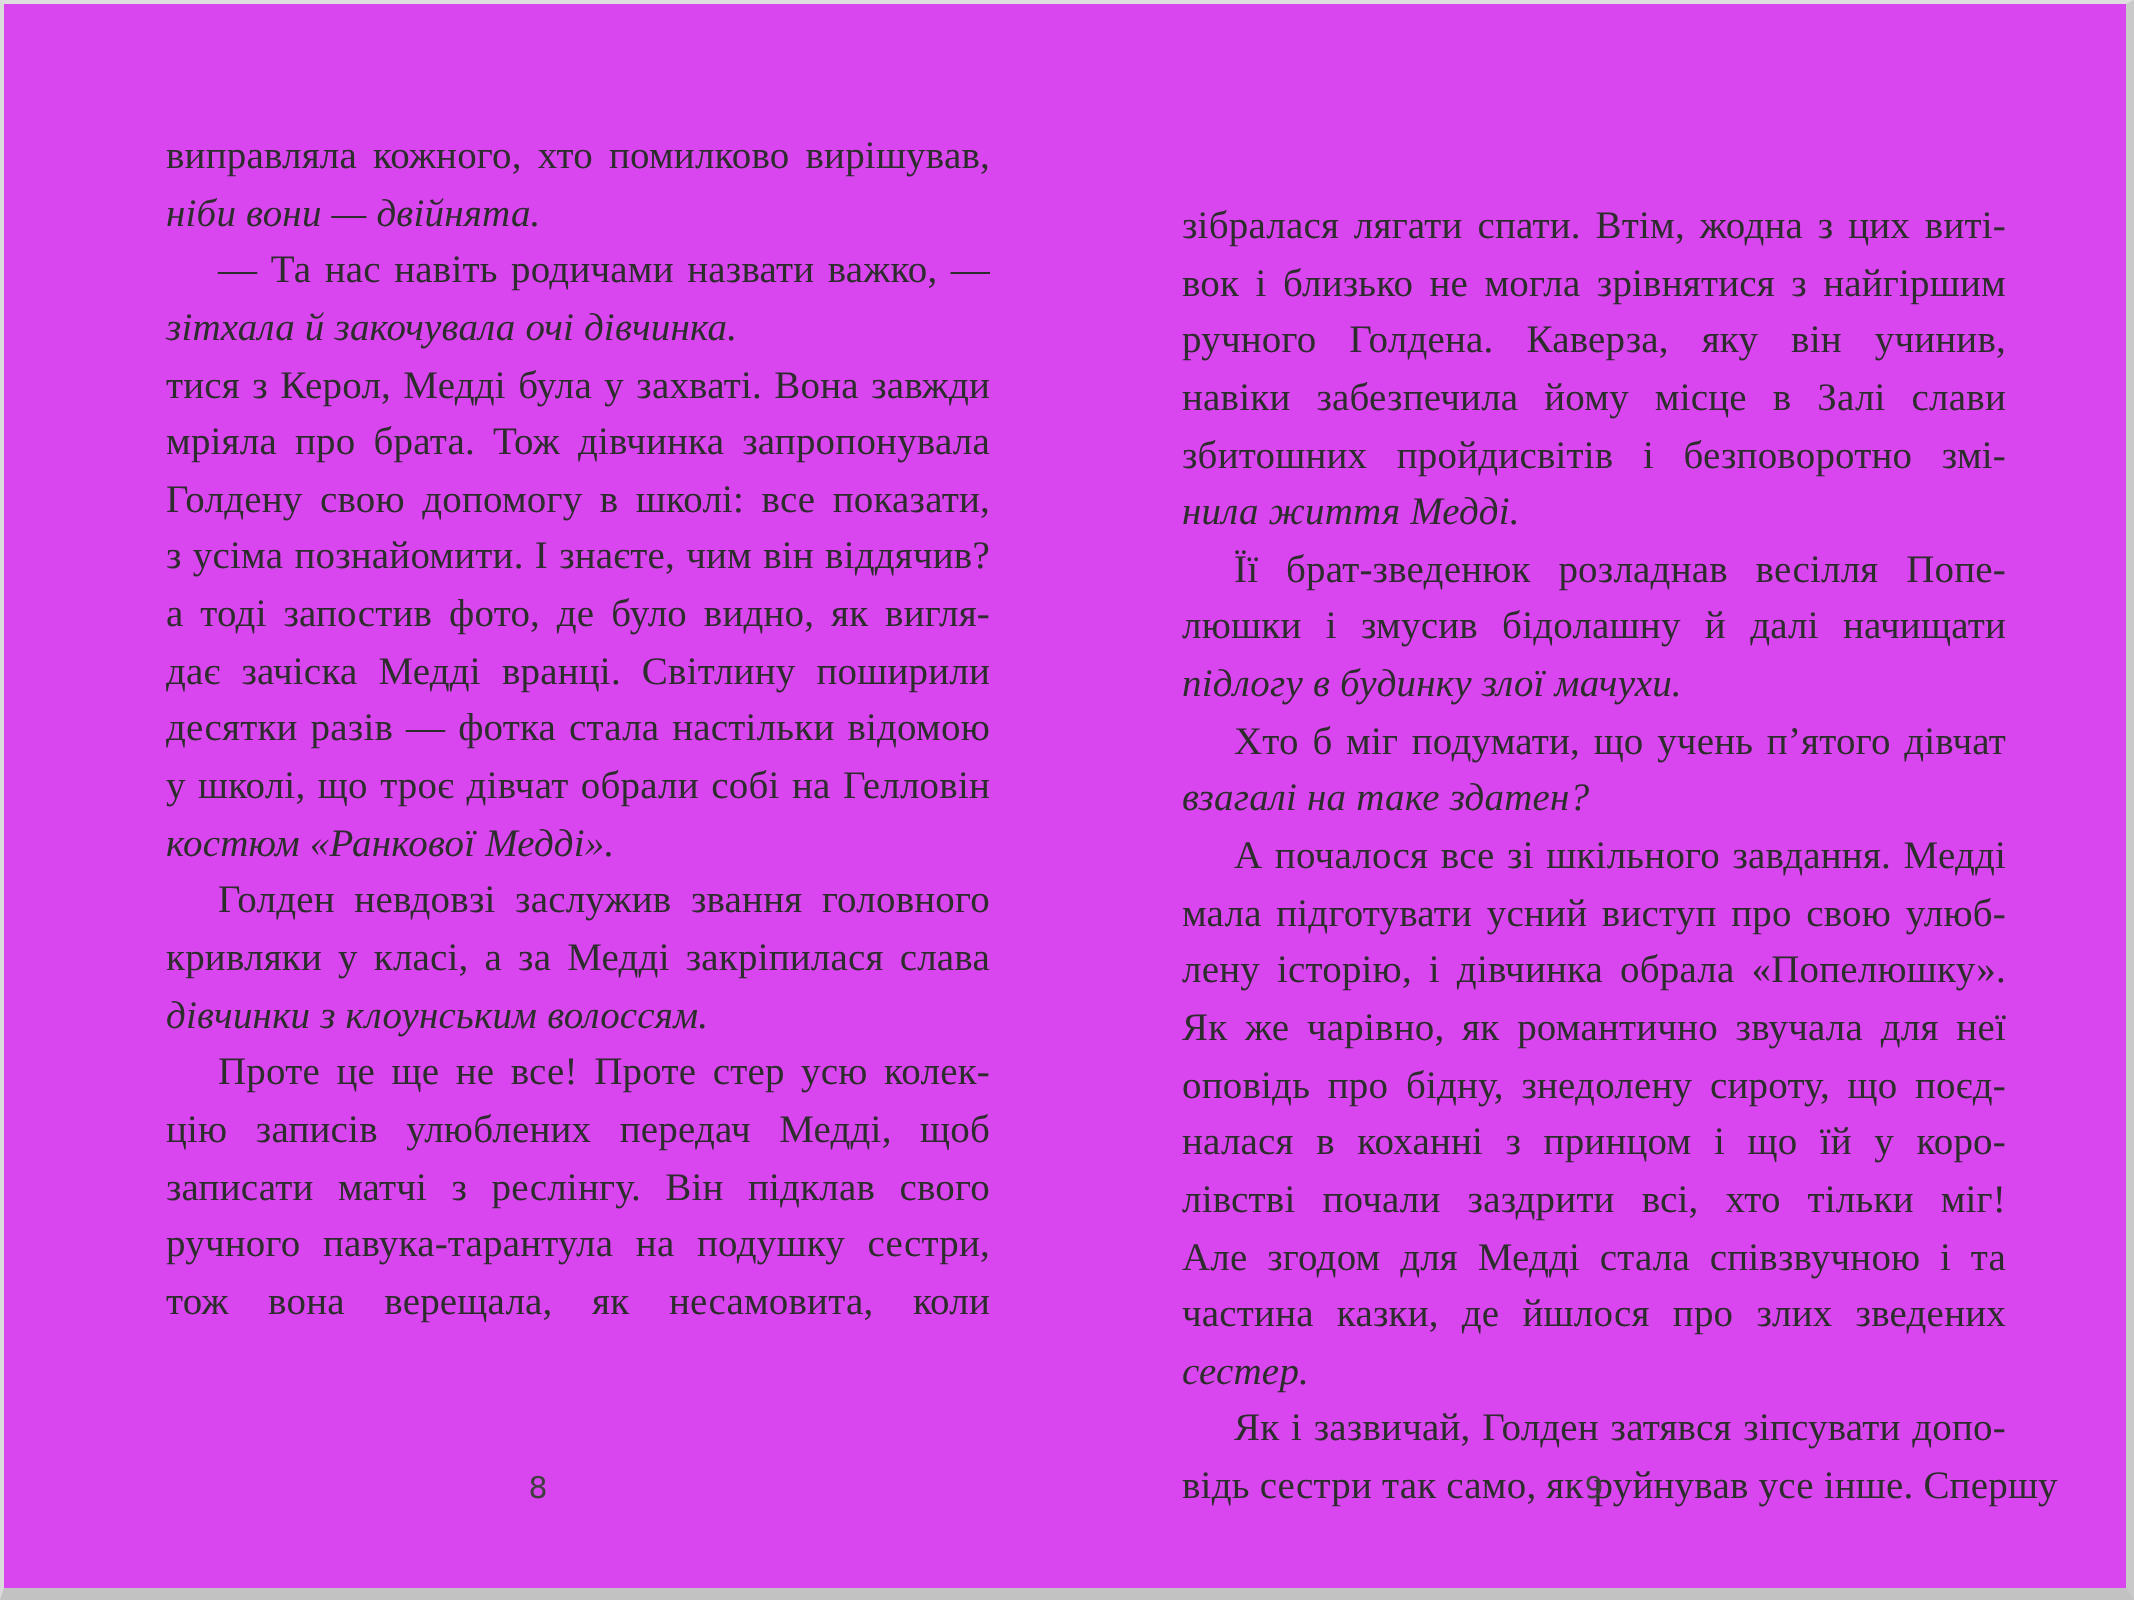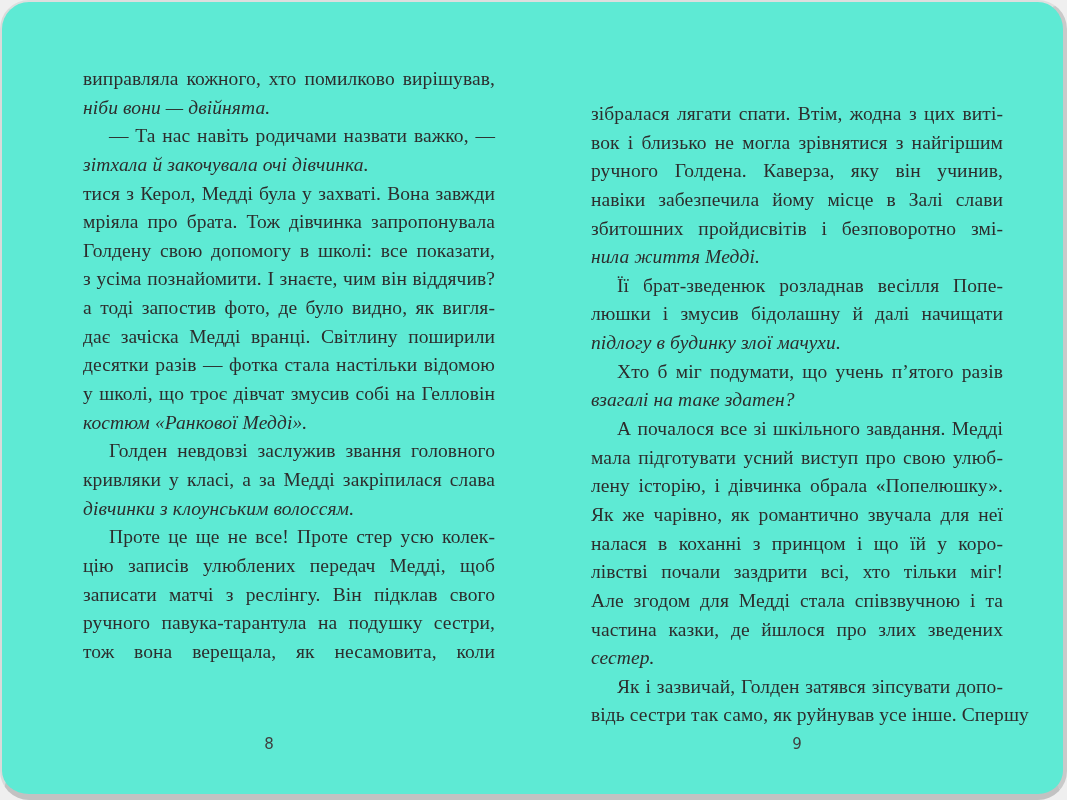--- a/index.html
+++ b/index.html
@@ -5,27 +5,26 @@
   html, body {
     margin: 0;
     padding: 0;
     background: #efefef;
     font-family: "Liberation Serif", "DejaVu Serif", serif;
   }
   .scan {
     position: relative;
     width: 1067px;
     height: 800px;
-    background: #5eead4;
+    background: #d946ef;
     box-sizing: border-box;
     border-style: solid;
     border-color: #dedede #c9c9c9 #c2c2c2 #dadada;
     border-width: 2px 4px 6px 2px;
     overflow: hidden;
-    border-radius: 29px;
   }
   .page {
     position: absolute;
     top: 63px;
     width: 412px;
     color: #2d2d2d;
     font-size: 19.5px;
     line-height: 28.65px;
     letter-spacing: 0.1px;
   }
@@ -61,21 +60,21 @@
     <div class="line end">ніби вони — двійнята.</div>
     <div class="line in">— Та нас навіть родичами назвати важко, —</div>
     <div class="line end">зітхала й закочувала очі дівчинка.</div>
     <div class="line">тися з Керол, Медді була у захваті. Вона завжди</div>
     <div class="line">мріяла про брата. Тож дівчинка запропонувала</div>
     <div class="line">Голдену свою допомогу в школі: все показати,</div>
     <div class="line">з усіма познайомити. І знаєте, чим він віддячив?</div>
     <div class="line">а тоді запостив фото, де було видно, як вигля-</div>
     <div class="line">дає зачіска Медді вранці. Світлину поширили</div>
     <div class="line">десятки разів — фотка стала настільки відомою</div>
-    <div class="line">у школі, що троє дівчат змусив собі на Гелловін</div>
+    <div class="line">у школі, що троє дівчат обрали собі на Гелловін</div>
     <div class="line end">костюм «Ранкової Медді».</div>
     <div class="line in">Голден невдовзі заслужив звання головного</div>
     <div class="line">кривляки у класі, а за Медді закріпилася слава</div>
     <div class="line end">дівчинки з клоунським волоссям.</div>
     <div class="line in">Проте це ще не все! Проте стер усю колек-</div>
     <div class="line">цію записів улюблених передач Медді, щоб</div>
     <div class="line">записати матчі з реслінгу. Він підклав свого</div>
     <div class="line">ручного павука-тарантула на подушку сестри,</div>
     <div class="line">тож вона верещала, як несамовита, коли</div>
   </section>
@@ -83,26 +82,27 @@
   <section class="page page-right">
     <div class="line">зібралася лягати спати. Втім, жодна з цих виті-</div>
     <div class="line">вок і близько не могла зрівнятися з найгіршим</div>
     <div class="line">ручного Голдена. Каверза, яку він учинив,</div>
     <div class="line">навіки забезпечила йому місце в Залі слави</div>
     <div class="line">збитошних пройдисвітів і безповоротно змі-</div>
     <div class="line end">нила життя Медді.</div>
     <div class="line in">Її брат-зведенюк розладнав весілля Попе-</div>
     <div class="line">люшки і змусив бідолашну й далі начищати</div>
     <div class="line end">підлогу в будинку злої мачухи.</div>
-    <div class="line in">Хто б міг подумати, що учень п’ятого разів</div>
+    <div class="line in">Хто б міг подумати, що учень п’ятого дівчат</div>
     <div class="line end">взагалі на таке здатен?</div>
     <div class="line in">А почалося все зі шкільного завдання. Медді</div>
     <div class="line">мала підготувати усний виступ про свою улюб-</div>
     <div class="line">лену історію, і дівчинка обрала «Попелюшку».</div>
     <div class="line">Як же чарівно, як романтично звучала для неї</div>
+    <div class="line">оповідь про бідну, знедолену сироту, що поєд-</div>
     <div class="line">налася в коханні з принцом і що їй у коро-</div>
     <div class="line">лівстві почали заздрити всі, хто тільки міг!</div>
     <div class="line">Але згодом для Медді стала співзвучною і та</div>
     <div class="line">частина казки, де йшлося про злих зведених</div>
     <div class="line end">сестер.</div>
     <div class="line in">Як і зазвичай, Голден затявся зіпсувати допо-</div>
     <div class="line">відь сестри так само, як руйнував усе інше. Спершу</div>
   </section>
 
   <div class="folio folio-left">8</div>

